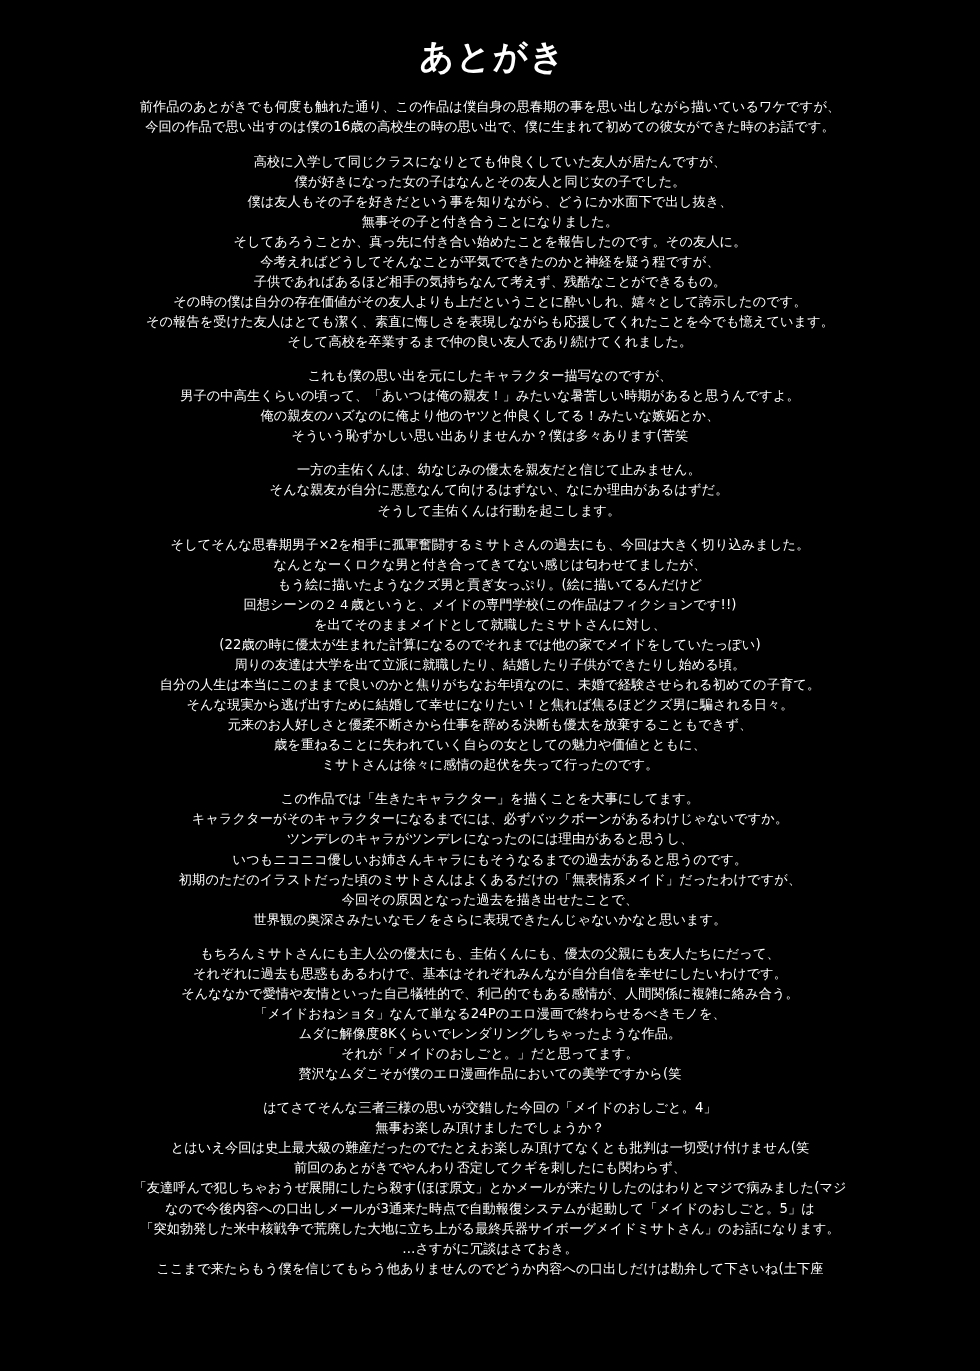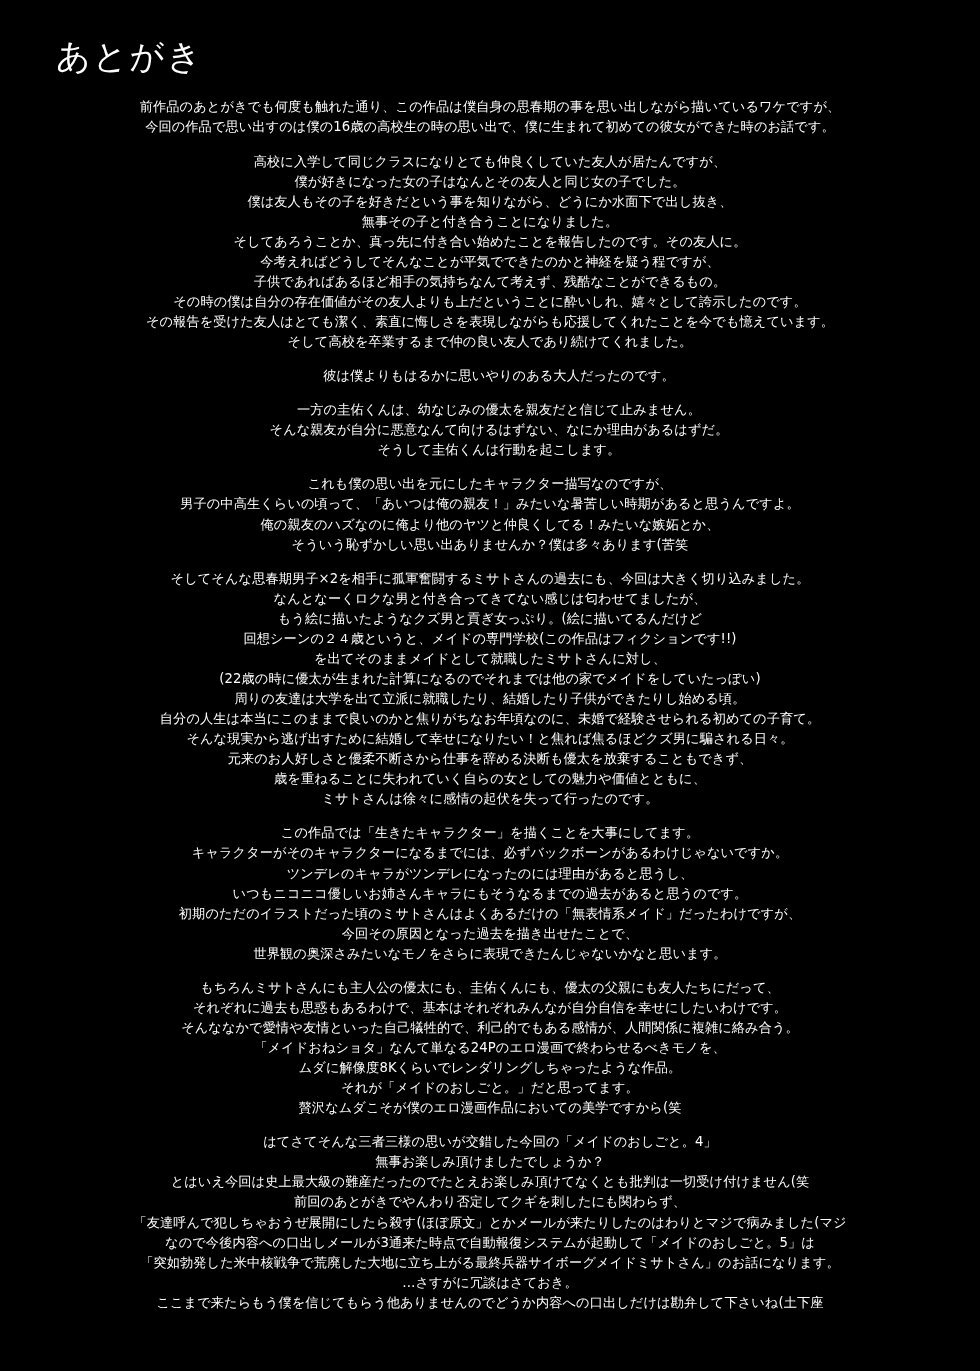--- a/index.html
+++ b/index.html
@@ -17,25 +17,26 @@
   #page {
     position: relative;
     width: 980px;
     height: 1371px;
     background: #000000;
     box-sizing: border-box;
     padding: 38px 50px 20px 50px;
   }
   #title {
     font-size: 34px;
-    font-weight: normal;
+    font-weight: bold;
     letter-spacing: 2px;
     line-height: 1.1;
     margin: 0 0 22px 6px;
     color: #ffffff;
+    text-align: center;
   }
   .para {
     margin: 0 0 14px 0;
     font-size: 13.2px;
     line-height: 1.52;
     color: #ffffff;
     white-space: pre-wrap;
     letter-spacing: 0.1px;
     text-align: center;
   }
@@ -56,28 +57,27 @@
     <p class="para">高校に入学して同じクラスになりとても仲良くしていた友人が居たんですが、
 僕が好きになった女の子はなんとその友人と同じ女の子でした。
 僕は友人もその子を好きだという事を知りながら、どうにか水面下で出し抜き、
 無事その子と付き合うことになりました。
 そしてあろうことか、真っ先に付き合い始めたことを報告したのです。その友人に。
 今考えればどうしてそんなことが平気でできたのかと神経を疑う程ですが、
 子供であればあるほど相手の気持ちなんて考えず、残酷なことができるもの。
 その時の僕は自分の存在価値がその友人よりも上だということに酔いしれ、嬉々として誇示したのです。
 その報告を受けた友人はとても潔く、素直に悔しさを表現しながらも応援してくれたことを今でも憶えています。
 そして高校を卒業するまで仲の良い友人であり続けてくれました。</p>
-    <p class="para indent">彼は僕よりもはるかに思いやりのある大人だったのです。</p>
-    <p class="para indent">一方の圭佑くんは、幼なじみの優太を親友だと信じて止みません。
-そんな親友が自分に悪意なんて向けるはずない、なにか理由があるはずだ。
-そうして圭佑くんは行動を起こします。</p>
     <p class="para">これも僕の思い出を元にしたキャラクター描写なのですが、
 男子の中高生くらいの頃って、「あいつは俺の親友！」みたいな暑苦しい時期があると思うんですよ。
 俺の親友のハズなのに俺より他のヤツと仲良くしてる！みたいな嫉妬とか、
 そういう恥ずかしい思い出ありませんか？僕は多々あります(苦笑</p>
+    <p class="para indent">一方の圭佑くんは、幼なじみの優太を親友だと信じて止みません。
+そんな親友が自分に悪意なんて向けるはずない、なにか理由があるはずだ。
+そうして圭佑くんは行動を起こします。</p>
     <p class="para">そしてそんな思春期男子×2を相手に孤軍奮闘するミサトさんの過去にも、今回は大きく切り込みました。
 なんとなーくロクな男と付き合ってきてない感じは匂わせてましたが、
 もう絵に描いたようなクズ男と貢ぎ女っぷり。(絵に描いてるんだけど
 回想シーンの２４歳というと、メイドの専門学校(この作品はフィクションです!!)
 を出てそのままメイドとして就職したミサトさんに対し、
 (22歳の時に優太が生まれた計算になるのでそれまでは他の家でメイドをしていたっぽい)
 周りの友達は大学を出て立派に就職したり、結婚したり子供ができたりし始める頃。
 自分の人生は本当にこのままで良いのかと焦りがちなお年頃なのに、未婚で経験させられる初めての子育て。
 そんな現実から逃げ出すために結婚して幸せになりたい！と焦れば焦るほどクズ男に騙される日々。
 元来のお人好しさと優柔不断さから仕事を辞める決断も優太を放棄することもできず、

